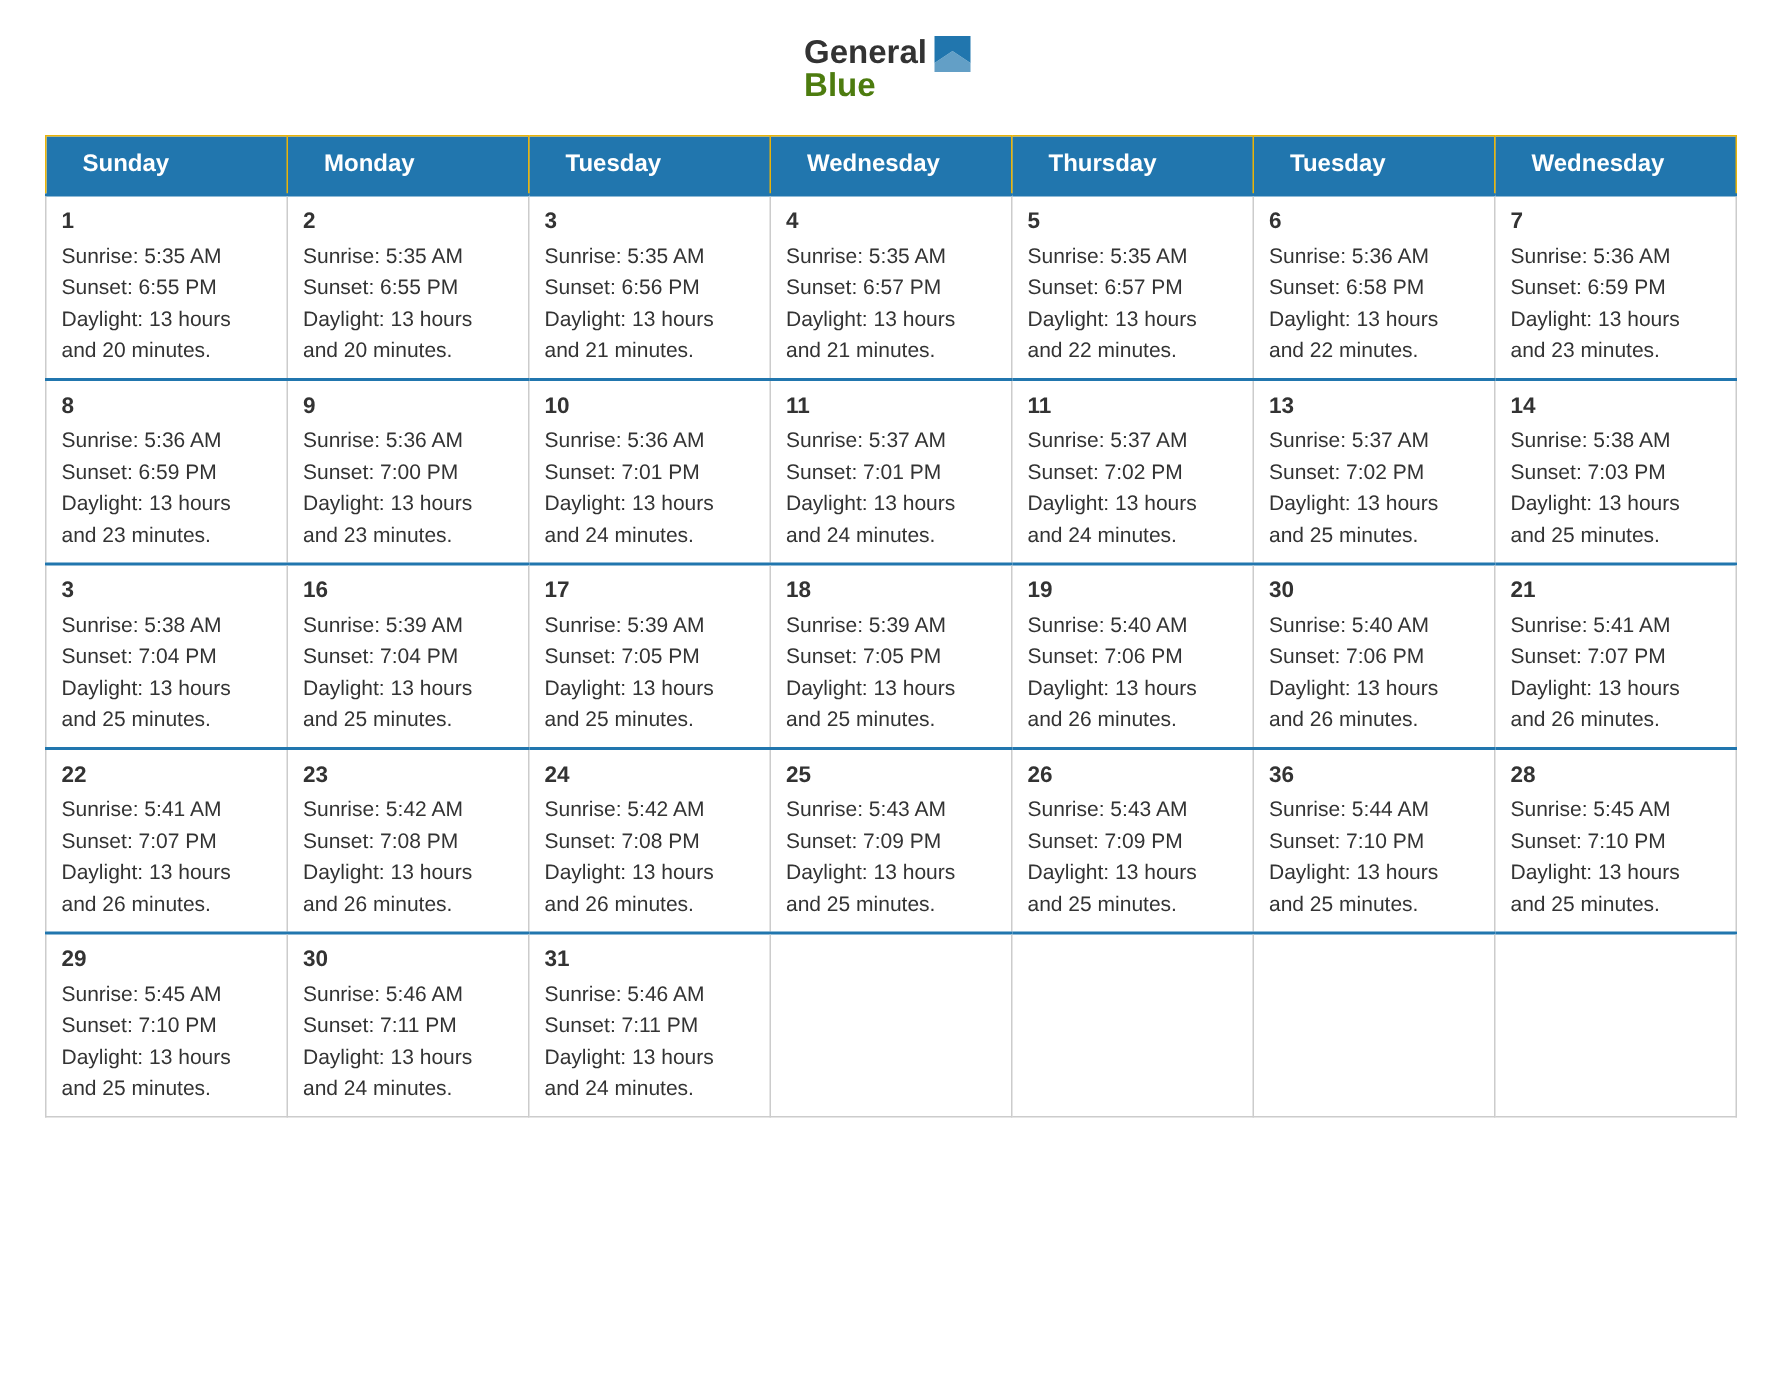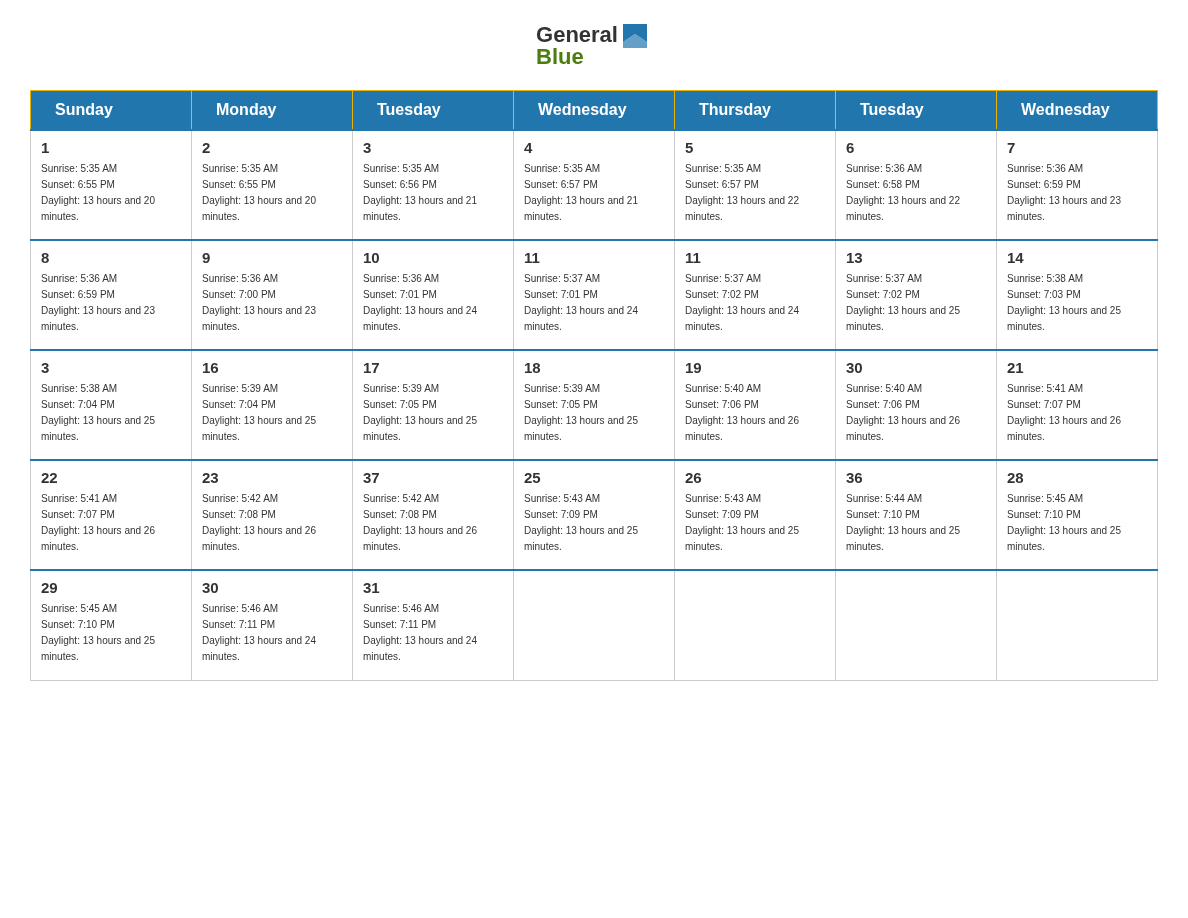--- a/index.html
+++ b/index.html
@@ -70,21 +70,21 @@
       min-height: 90px;
       height: 110px;
     }
     tbody tr td .day-number {
       font-size: 15px;
       font-weight: bold;
       display: block;
       margin-bottom: 4px;
     }
     tbody tr td .day-info {
-      font-size: 10px;
+      font-size: 14px;
       line-height: 1.5;
       color: #333;
       margin-top: 16px;
     }
     tbody tr td.empty {
       background: #fff;
       border-top: 2px solid #2176ae;
     }
     tbody tr:not(:first-child) td {
       border-top: 2px solid #2176ae;
@@ -167,21 +167,21 @@
         <td><span class="day-number">30</span>
         <span class="day-info">Sunrise: 5:40 AM<br>Sunset: 7:06 PM<br>Daylight: 13 hours and 26 minutes.</span></td>
         <td><span class="day-number">21</span>
         <span class="day-info">Sunrise: 5:41 AM<br>Sunset: 7:07 PM<br>Daylight: 13 hours and 26 minutes.</span></td>
       </tr>
       <tr>
         <td><span class="day-number">22</span>
         <span class="day-info">Sunrise: 5:41 AM<br>Sunset: 7:07 PM<br>Daylight: 13 hours and 26 minutes.</span></td>
         <td><span class="day-number">23</span>
         <span class="day-info">Sunrise: 5:42 AM<br>Sunset: 7:08 PM<br>Daylight: 13 hours and 26 minutes.</span></td>
-        <td><span class="day-number">37</span>
+        <td><span class="day-number">24</span>
         <span class="day-info">Sunrise: 5:42 AM<br>Sunset: 7:08 PM<br>Daylight: 13 hours and 26 minutes.</span></td>
         <td><span class="day-number">25</span>
         <span class="day-info">Sunrise: 5:43 AM<br>Sunset: 7:09 PM<br>Daylight: 13 hours and 25 minutes.</span></td>
         <td><span class="day-number">26</span>
         <span class="day-info">Sunrise: 5:43 AM<br>Sunset: 7:09 PM<br>Daylight: 13 hours and 25 minutes.</span></td>
         <td><span class="day-number">36</span>
         <span class="day-info">Sunrise: 5:44 AM<br>Sunset: 7:10 PM<br>Daylight: 13 hours and 25 minutes.</span></td>
         <td><span class="day-number">28</span>
         <span class="day-info">Sunrise: 5:45 AM<br>Sunset: 7:10 PM<br>Daylight: 13 hours and 25 minutes.</span></td>
       </tr>

